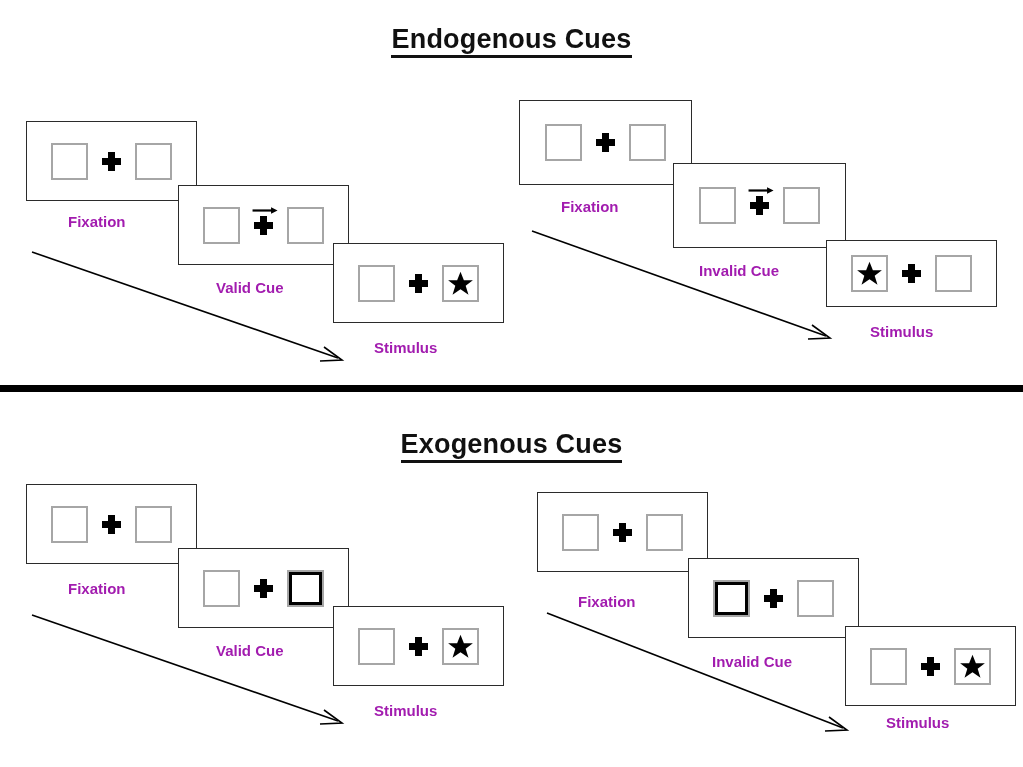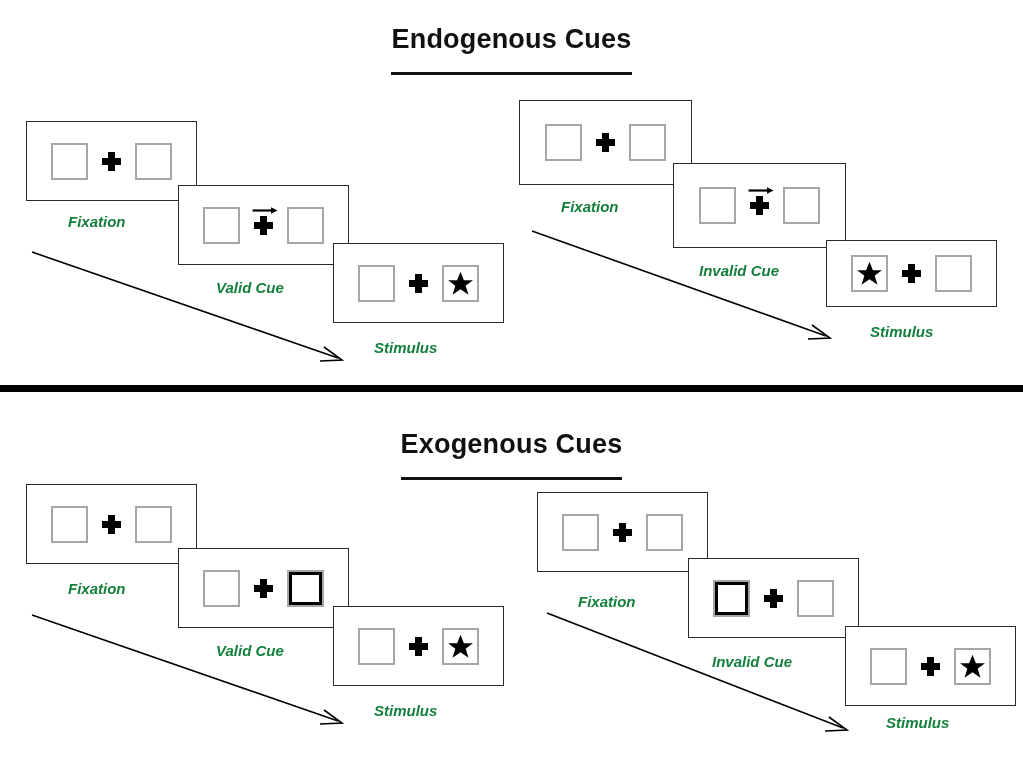--- a/index.html
+++ b/index.html
@@ -23,21 +23,21 @@
     width: 100%;
     text-align: center;
     font-weight: bold;
     font-size: 27px;
     letter-spacing: 0.2px;
     color: #111111;
     white-space: nowrap;
   }
   .section-title span.title-text {
     border-bottom: 3px solid #111111;
-    padding-bottom: 18px;
+    padding-bottom: 1px;
   }
   #title-endogenous { top: 24px; }
   #title-exogenous  { top: 429px; }
 
   
   .divider {
     position: absolute;
     left: 0;
     width: 1023px;
     height: 7px;
@@ -130,23 +130,22 @@
     width: 27px;
     height: 27px;
     display: block;
   }
 
   
   .step-label {
     position: absolute;
     font-weight: bold;
     font-size: 15px;
-    color: #15803d;
+    color: #a21caf;
     white-space: nowrap;
-    font-style: italic;
   }
 
   
   .flow-arrow {
     position: absolute;
     overflow: visible;
     pointer-events: none;
   }
 </style>
 </head>

